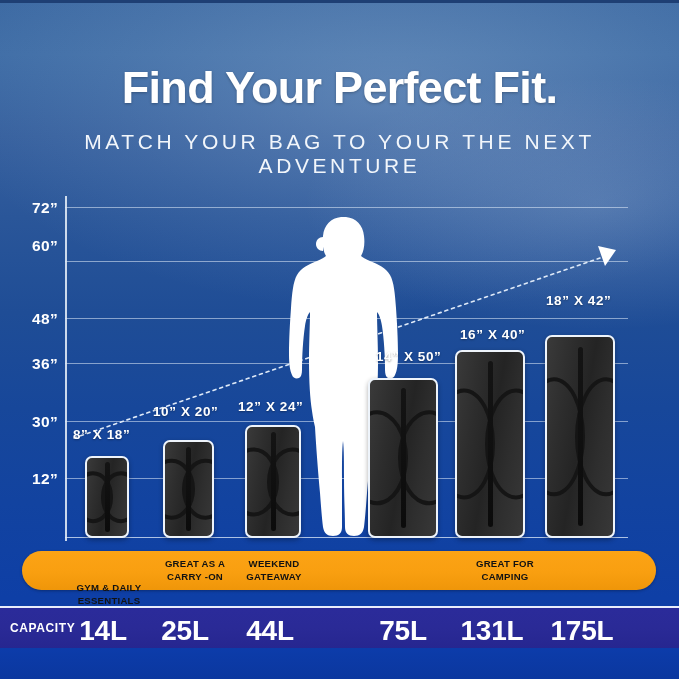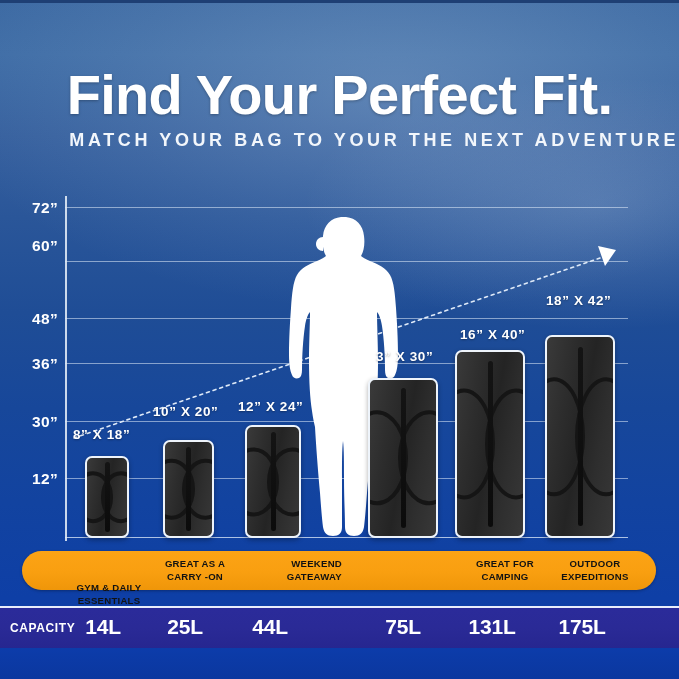--- a/index.html
+++ b/index.html
@@ -22,26 +22,26 @@
         #17479a 60%,
         #1243a0 74%,
         #0e3fa6 88%,
         #0c3da8 100%);
   }
   .topline{position:absolute;top:0;left:0;width:679px;height:3px;background:#1e3f74;}
 
   
   .title{
     position:absolute;left:0;right:0;top:62px;text-align:center;
-    color:#ffffff;font-size:56px;font-weight:bold;letter-spacing:-0.7px;
+    color:#ffffff;font-size:45px;font-weight:bold;letter-spacing:-0.7px;
     text-shadow:0 1px 3px rgba(0,0,0,0.28);
   }
   .subtitle{
-    position:absolute;left:0;right:0;top:130px;text-align:right;
-    color:#f2f6fb;font-size:18px;font-weight:bold;letter-spacing:3.6px;
+    position:absolute;left:0;right:0;top:130px;text-align:center;
+    color:#f2f6fb;font-size:21px;font-weight:normal;letter-spacing:3.6px;
   }
 
   
   .plot{position:absolute;left:65px;top:196px;width:565px;height:342px;}
   .axisline{position:absolute;left:65px;top:196px;width:2px;height:345px;background:rgba(235,242,250,0.85);}
   .gridline{position:absolute;left:0;height:1px;background:rgba(225,237,250,0.55);}
   .ytick{
     position:absolute;right:0;color:#ffffff;font-size:15.5px;font-weight:bold;
     letter-spacing:0.3px;text-align:right;width:56px;
   }
@@ -92,21 +92,21 @@
   .capband{
     position:absolute;left:0;top:606px;width:679px;height:40px;
     background:linear-gradient(180deg,#2b2b9a 0%,#2a2a96 50%,#262690 100%);
     border-top:2px solid #e8eefb;border-bottom:2px solid #e8eefb;
   }
   .caplabel{
     position:absolute;left:10px;top:13px;color:#ffffff;font-size:12px;
     font-weight:bold;letter-spacing:0.6px;
   }
   .capval{
-    position:absolute;top:7px;color:#ffffff;font-size:21px;font-weight:bold;
+    position:absolute;top:7px;color:#ffffff;font-size:28px;font-weight:bold;
     text-align:center;letter-spacing:-0.2px;
   }
   .bottomfill{position:absolute;left:0;top:648px;width:679px;height:31px;
     background:linear-gradient(180deg,#0c3caa 0%,#0b379f 100%);}
 </style>
 </head>
 <body>
 
 <div id="infographic">
 
@@ -173,21 +173,21 @@
     <div class="strap"></div>
   </div>
 
   <div class="bagsize" style="left:238px;top:399px;">12” X 24”</div>
   <div class="bag" style="left:245px;top:425px;width:56px;height:113px;">
     <div class="arcL"></div>
     <div class="arcR"></div>
     <div class="strap"></div>
   </div>
 
-  <div class="bagsize" style="left:376px;top:349px;">3” X 30”</div>
+  <div class="bagsize" style="left:376px;top:349px;">14” X 50”</div>
   <div class="bag" style="left:368px;top:378px;width:70px;height:160px;">
     <div class="arcL"></div>
     <div class="arcR"></div>
     <div class="strap"></div>
   </div>
 
   <div class="bagsize" style="left:460px;top:327px;">16” X 40”</div>
   <div class="bag" style="left:455px;top:350px;width:70px;height:188px;">
     <div class="arcL"></div>
     <div class="arcR"></div>
@@ -203,31 +203,27 @@
 
   <div class="orangeband">
     <div class="usecell" style="left:28px;width:118px;margin-top:24px;">
       <div>GYM &amp; DAILY</div>
       <div>ESSENTIALS</div>
     </div>
     <div class="usecell" style="left:118px;width:110px;">
       <div>GREAT AS A</div>
       <div>CARRY -ON</div>
     </div>
-    <div class="usecell" style="left:202px;width:118px;text-align:right;">
+    <div class="usecell" style="left:193px;width:118px;">
       <div>WEEKEND</div>
       <div>GATEAWAY</div>
     </div>
     <div class="usecell" style="left:424px;width:118px;">
       <div>GREAT FOR</div>
       <div>CAMPING</div>
-    </div>
-    <div class="usecell" style="left:514px;width:118px;">
-      <div>OUTDOOR</div>
-      <div>EXPEDITIONS</div>
     </div>
   </div>
 
   <div class="capband">
     <div class="caplabel">CAPACITY</div>
     <div class="capval" style="left:68px;width:70px;">14L</div>
     <div class="capval" style="left:150px;width:70px;">25L</div>
     <div class="capval" style="left:235px;width:70px;">44L</div>
     <div class="capval" style="left:368px;width:70px;">75L</div>
     <div class="capval" style="left:453px;width:78px;">131L</div>

